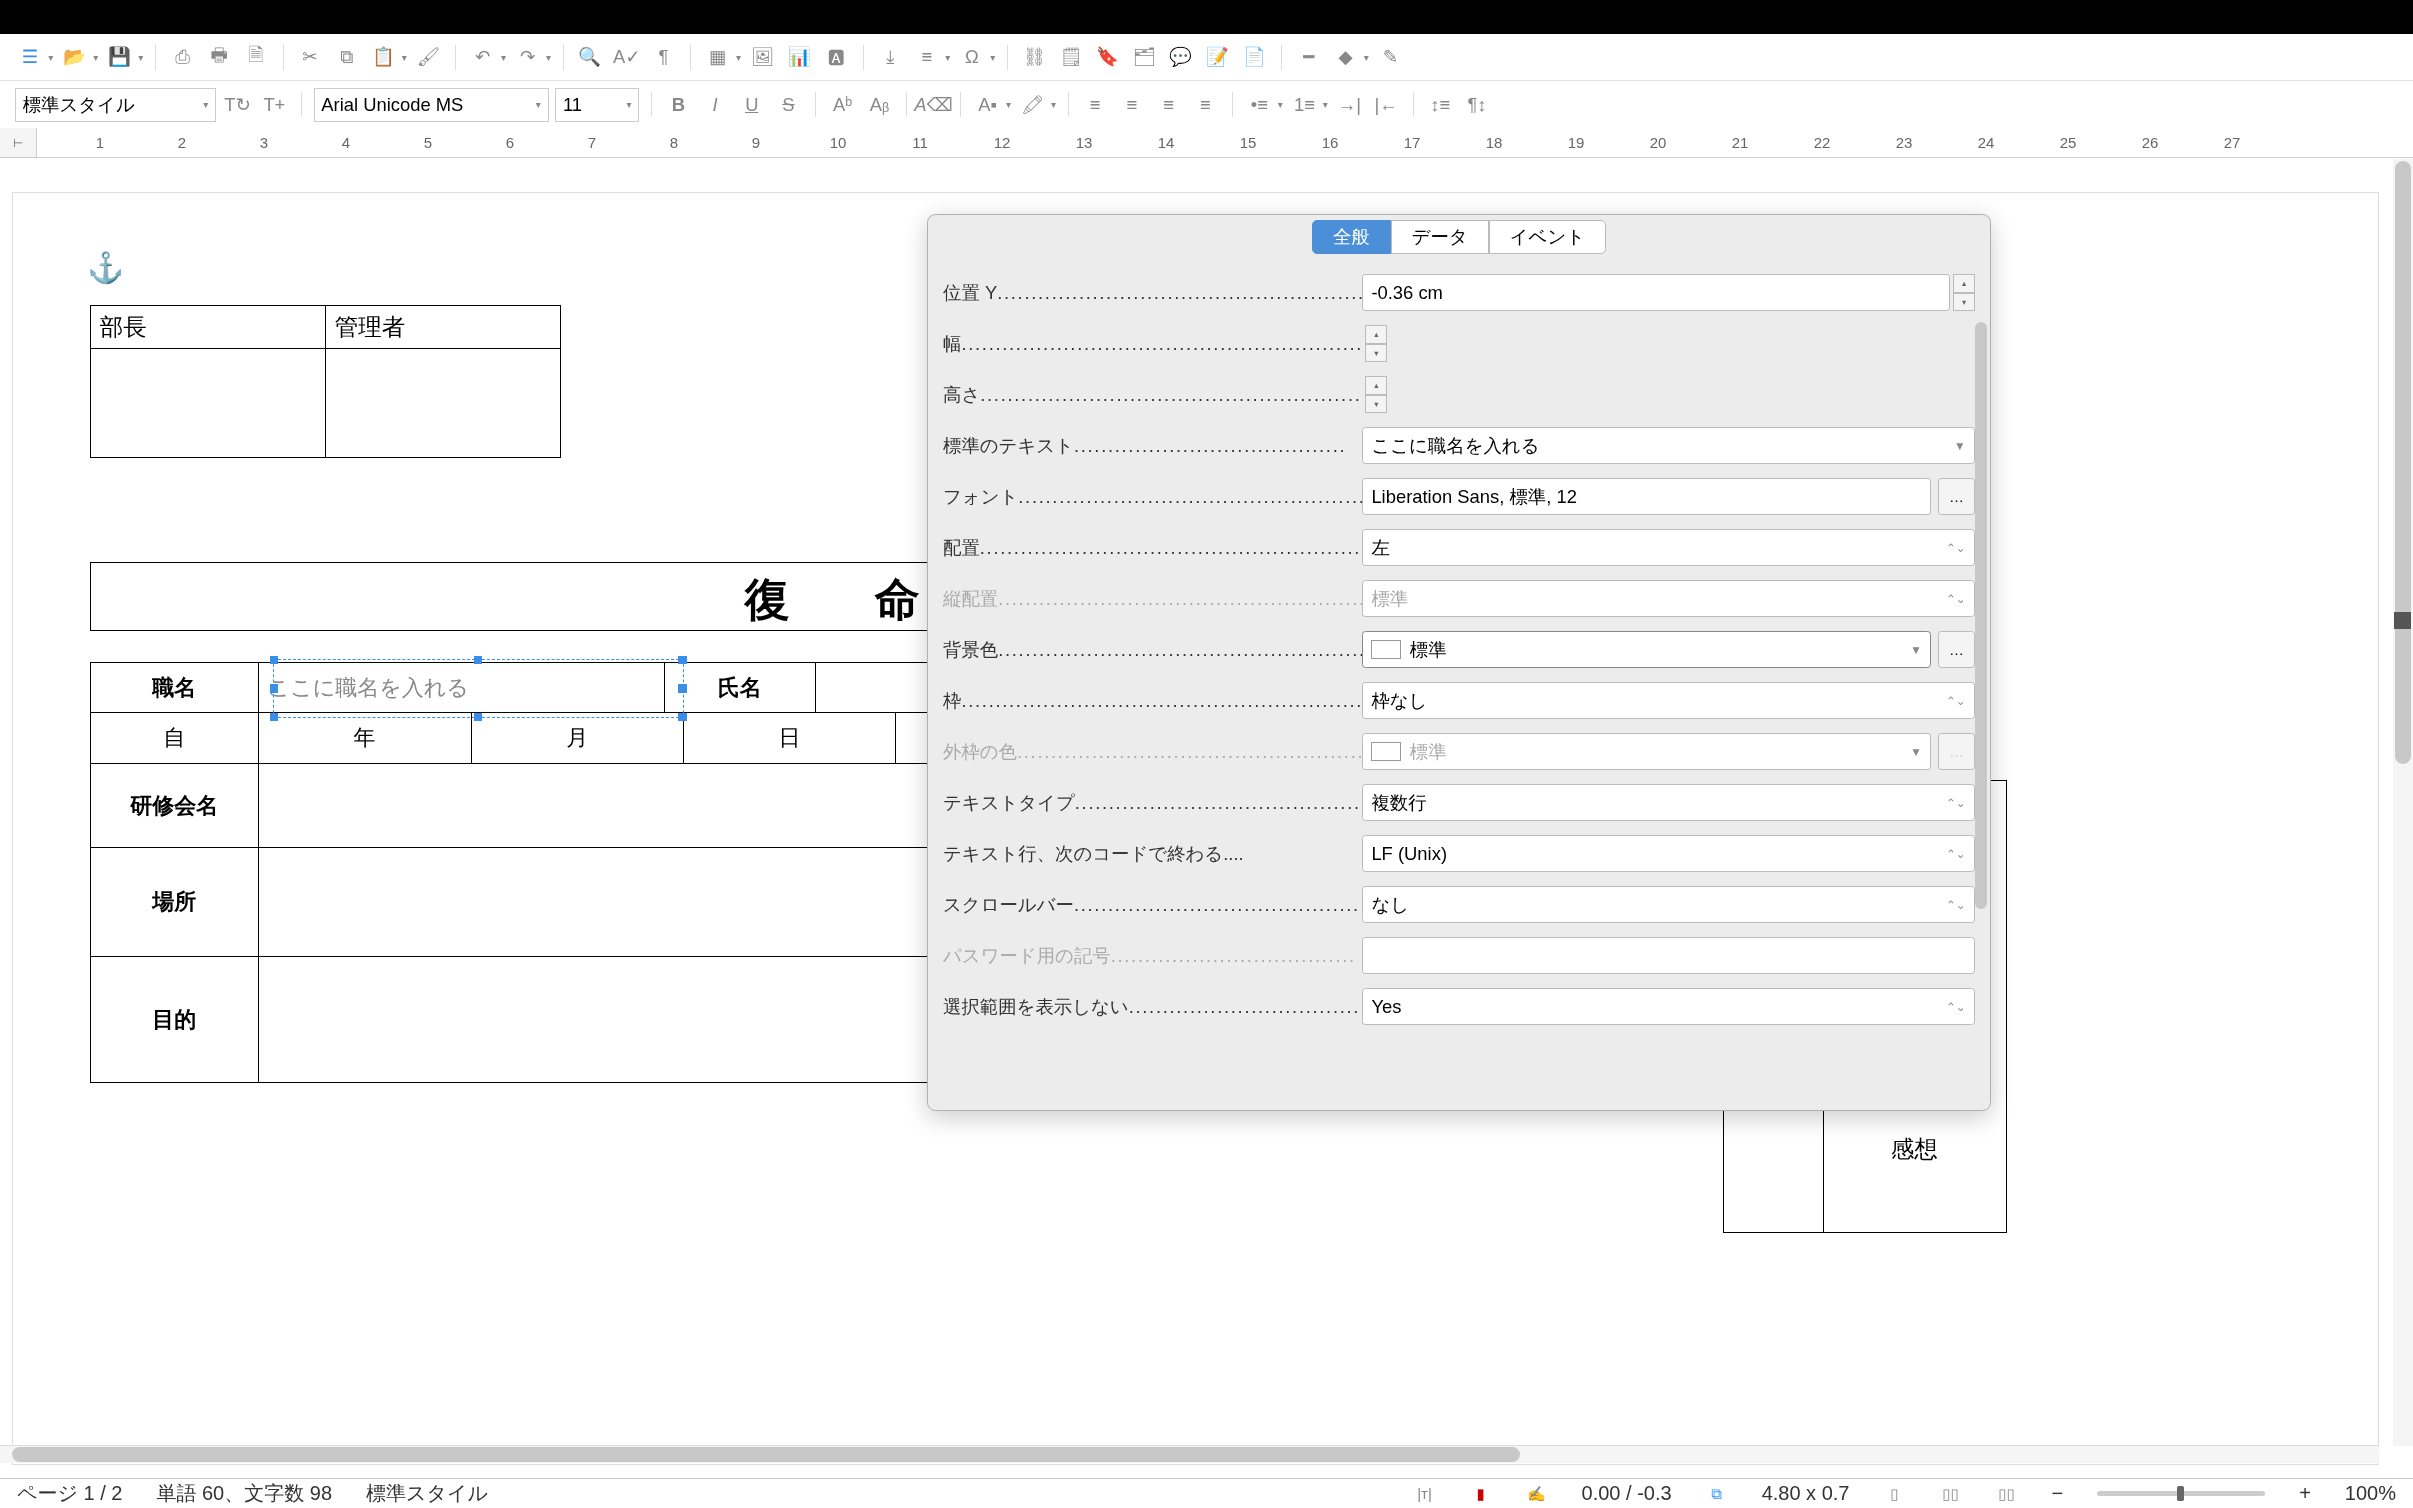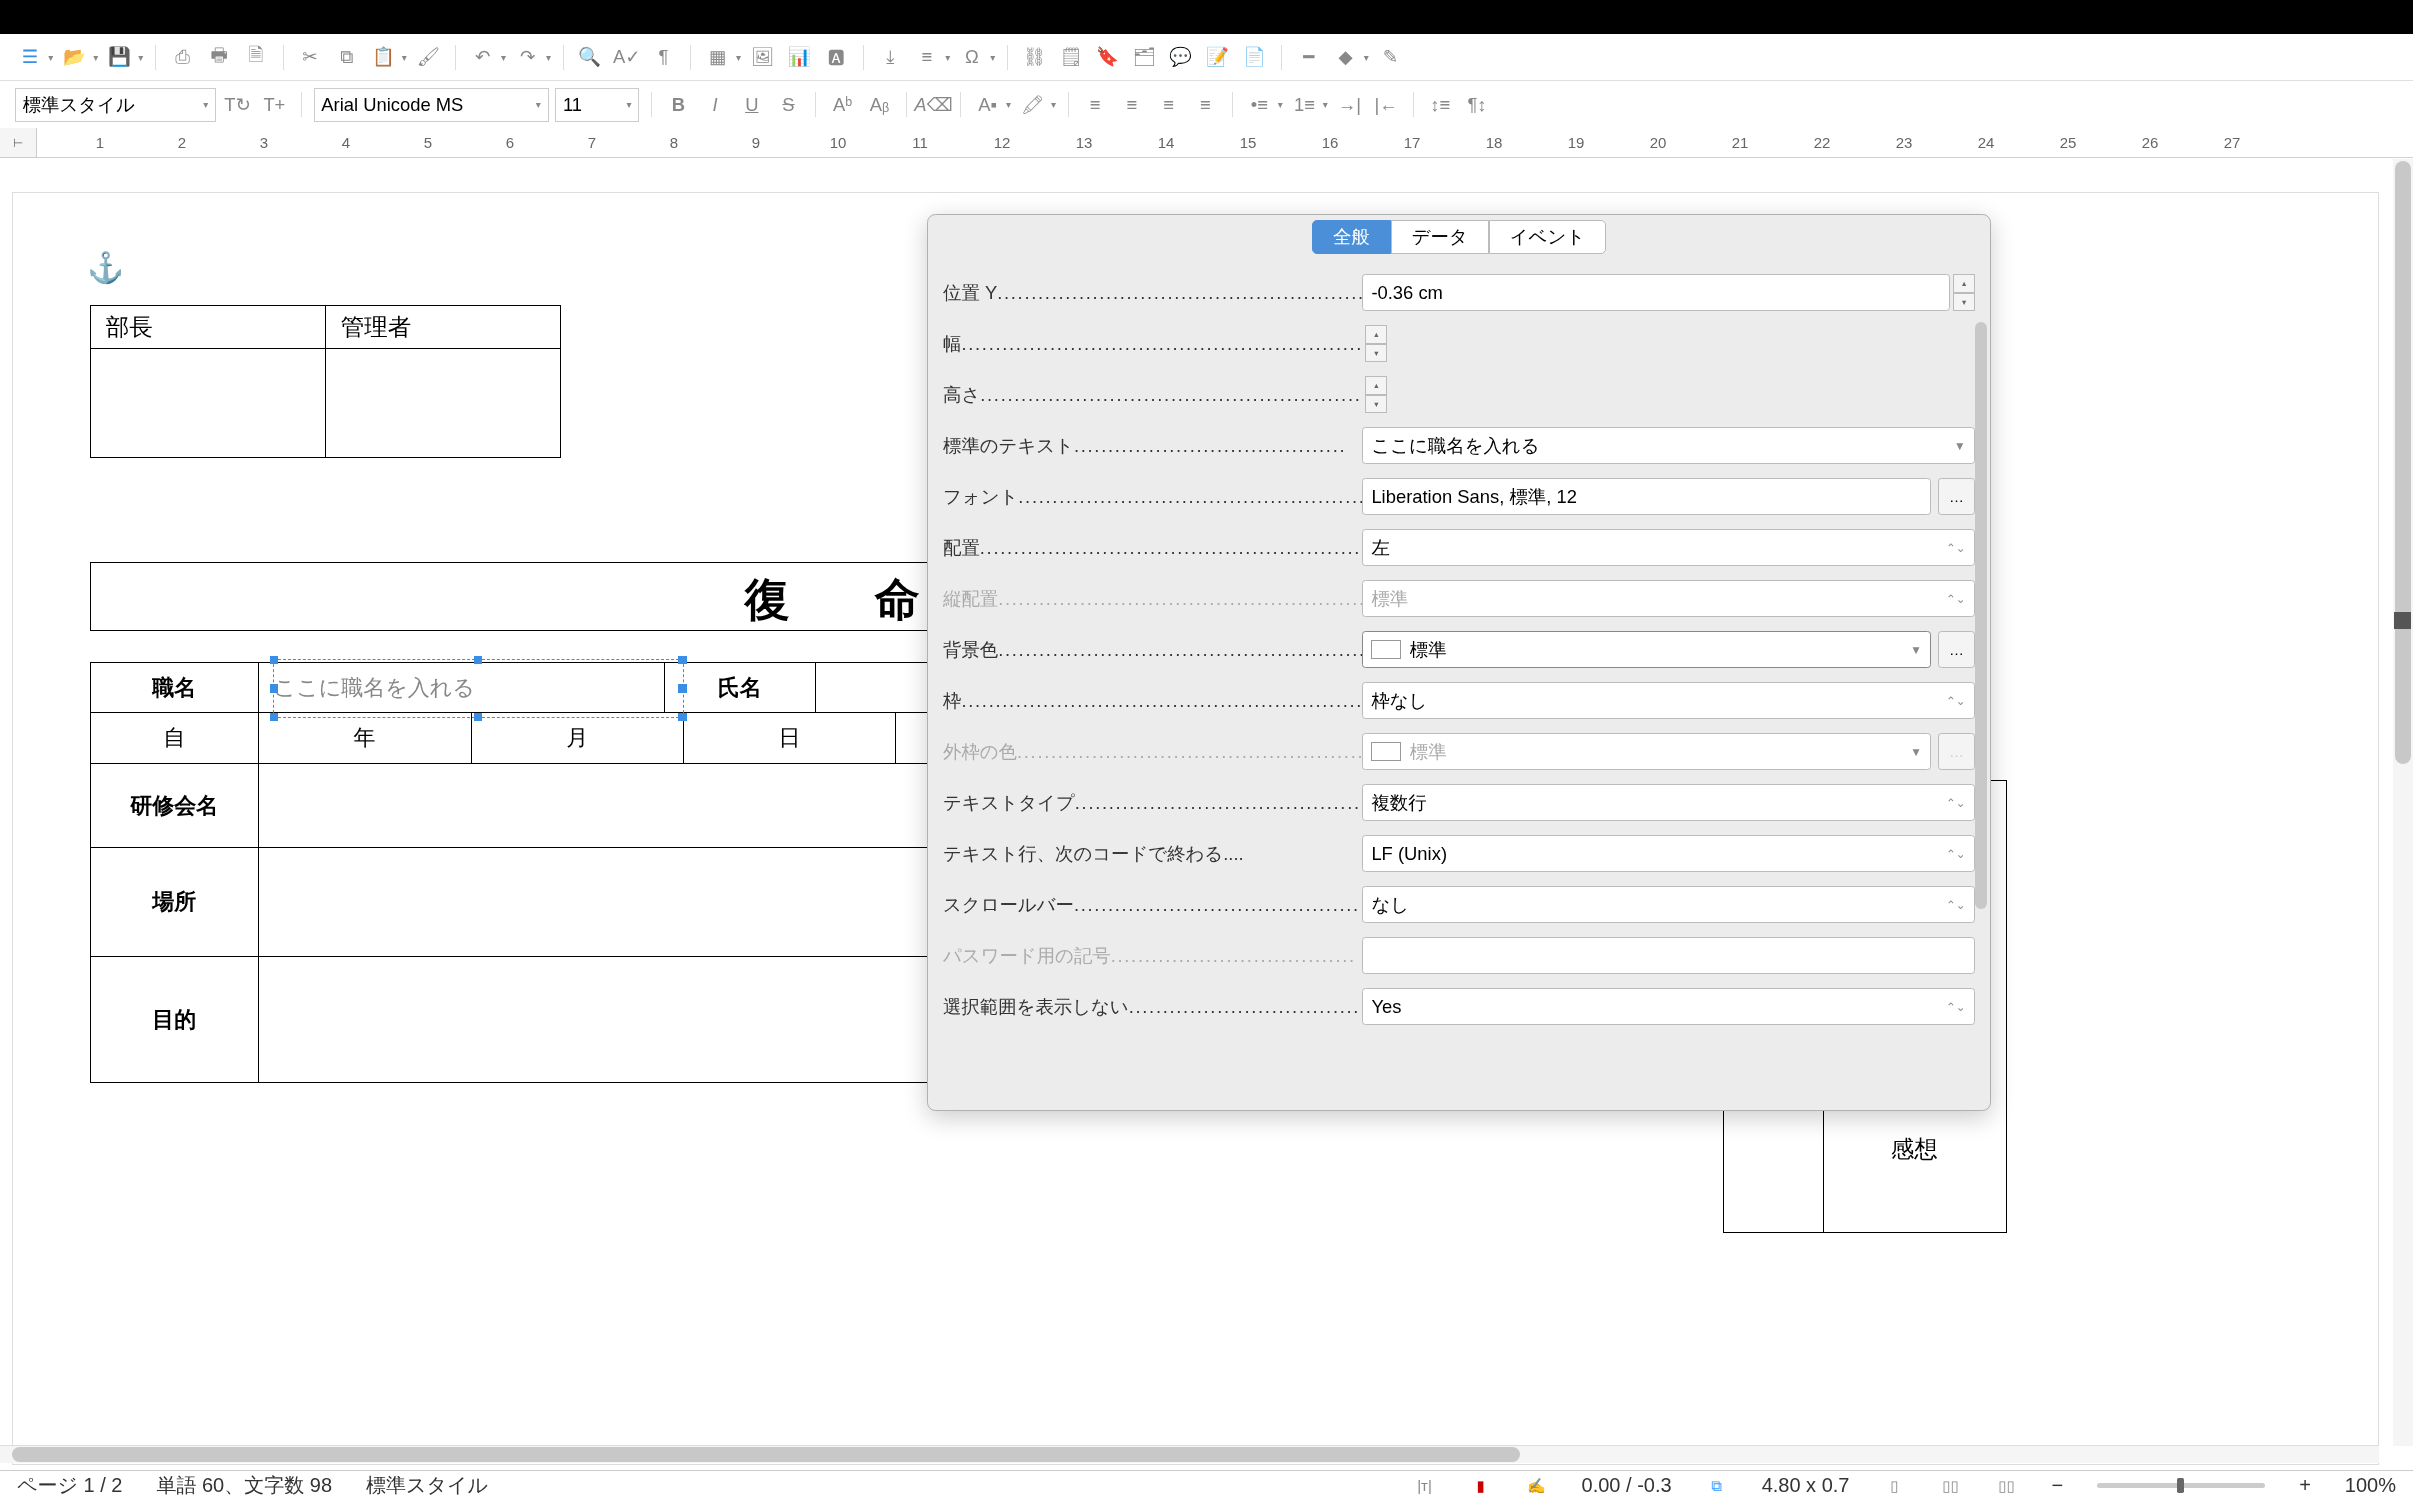--- a/index.html
+++ b/index.html
@@ -20,21 +20,21 @@
 .ruler { height: 30px; background: #fff; border-bottom: 0.8px solid #d0d0d0; display: flex; align-items: center; font-size: 15px; color: #666; position: relative; padding-left: 59px; }
 .ruler-corner { position: absolute; left: 0; top: 0; width: 37px; height: 30px; background: #f5f5f5; border-right: 0.8px solid #ccc; border-bottom: 0.8px solid #ccc; display: flex; align-items: center; justify-content: center; font-size: 11.7px; }
 .ruler-tick { width: 82px; text-align: center; }
 
 .doc-area { position: relative; background: #fff; height: 1307px; overflow: hidden; }
 .page { position: absolute; left: 11.7px; top: 34px; right: 34px; bottom: 0; background: #fff; border: 0.8px solid #ddd; }
 
 .anchor-mark { position: absolute; left: 75px; top: 57px; font-size: 30px; color: #888; }
 
 .tbl { border-collapse: collapse; position: absolute; }
-.tbl td, .tbl th { border: 1.7px solid #000; padding: 5px 15px; font-size: 23.5px; }
+.tbl td, .tbl th { border: 1.7px solid #000; padding: 5px 9px; font-size: 23.5px; }
 .tbl-approval { left: 77px; top: 112px; }
 .tbl-approval th { font-weight: normal; height: 40px; width: 235px; text-align: left; }
 .tbl-approval td { height: 109px; }
 
 .title-row { position: absolute; left: 77px; top: 369px; border: 1.7px solid #000; height: 69px; display: flex; align-items: flex-end; width: 1592px; }
 .title-txt { font-size: 45px; font-weight: bold; letter-spacing: 20px; margin-left: 654px; }
 
 .tbl-main { left: 77px; top: 469px; }
 .tbl-main td { height: 50px; font-size: 22px; }
 .lbl { width: 168px; text-align: center; font-weight: bold; }
@@ -73,21 +73,21 @@
 .spinner { width: 22px; height: 37px; margin-left: 3.4px; display: flex; flex-direction: column; }
 .spinner span { flex: 1; background: #f4f4f4; border: 0.8px solid #bbb; font-size: 8.4px; display: flex; align-items: center; justify-content: center; color: #666; }
 .ellipsis-btn { width: 37px; height: 37px; margin-left: 6.7px; border: 0.8px solid #bbb; border-radius: 3.4px; background: #f4f4f4; display: flex; align-items: center; justify-content: center; font-size: 15px; }
 .color-swatch { width: 30px; height: 18.4px; border: 0.8px solid #999; background: #fff; margin-right: 8.4px; }
 .dlg-scroll { position: absolute; right: 3.4px; top: 8.4px; width: 13.4px; height: 788px; background: transparent; }
 .dlg-thumb { position: absolute; right: 0; top: 50px; width: 11.7px; height: 587px; background: #c8c8c8; border-radius: 5.9px; }
 
 .hscroll { position: absolute; left: 0; right: 34px; bottom: 45px; height: 18.4px; background: #f5f5f5; border-top: 0.8px solid #ddd; }
 .hscroll-thumb { position: absolute; left: 11.7px; top: 1.7px; width: 1508px; height: 15px; background: #c8c8c8; border-radius: 7.5px; }
 
-.statusbar { position: absolute; left: 0; right: 0; bottom: 8px; height: 30px; background: #fff; border-top: 0.8px solid #ccc; display: flex; align-items: center; font-size: 20px; padding: 0 17px; gap: 34px; color: #333; }
+.statusbar { position: absolute; left: 0; right: 0; bottom: 0; height: 30px; background: #fff; border-top: 0.8px solid #ccc; display: flex; align-items: center; font-size: 20px; padding: 0 17px; gap: 34px; color: #333; }
 .statusbar .spacer { flex: 1; }
 .sb-icon { width: 22px; height: 22px; display: inline-flex; align-items: center; justify-content: center; color: #888; font-size: 15px; }
 .zoom-slider { width: 168px; height: 5px; background: #ccc; position: relative; border-radius: 2.5px; }
 .zoom-slider .mark { position: absolute; top: -3.4px; width: 1.7px; height: 11.7px; background: #888; }
 .zoom-slider .knob { position: absolute; top: -5px; left: 80px; width: 6.7px; height: 15px; background: #666; border-radius: 1.7px; }
 
 .vscroll { position: absolute; right: 0; top: 159px; width: 20px; bottom: 62px; background: #f5f5f5; }
 .vscroll-thumb { position: absolute; top: 1.7px; left: 1.7px; right: 1.7px; height: 603px; background: #c8c8c8; border-radius: 8.4px; }
 .vscroll-btn { position: absolute; right: 1.7px; width: 17px; height: 17px; background: #555; }
 .vscroll-btn.top { top: 453px; }

